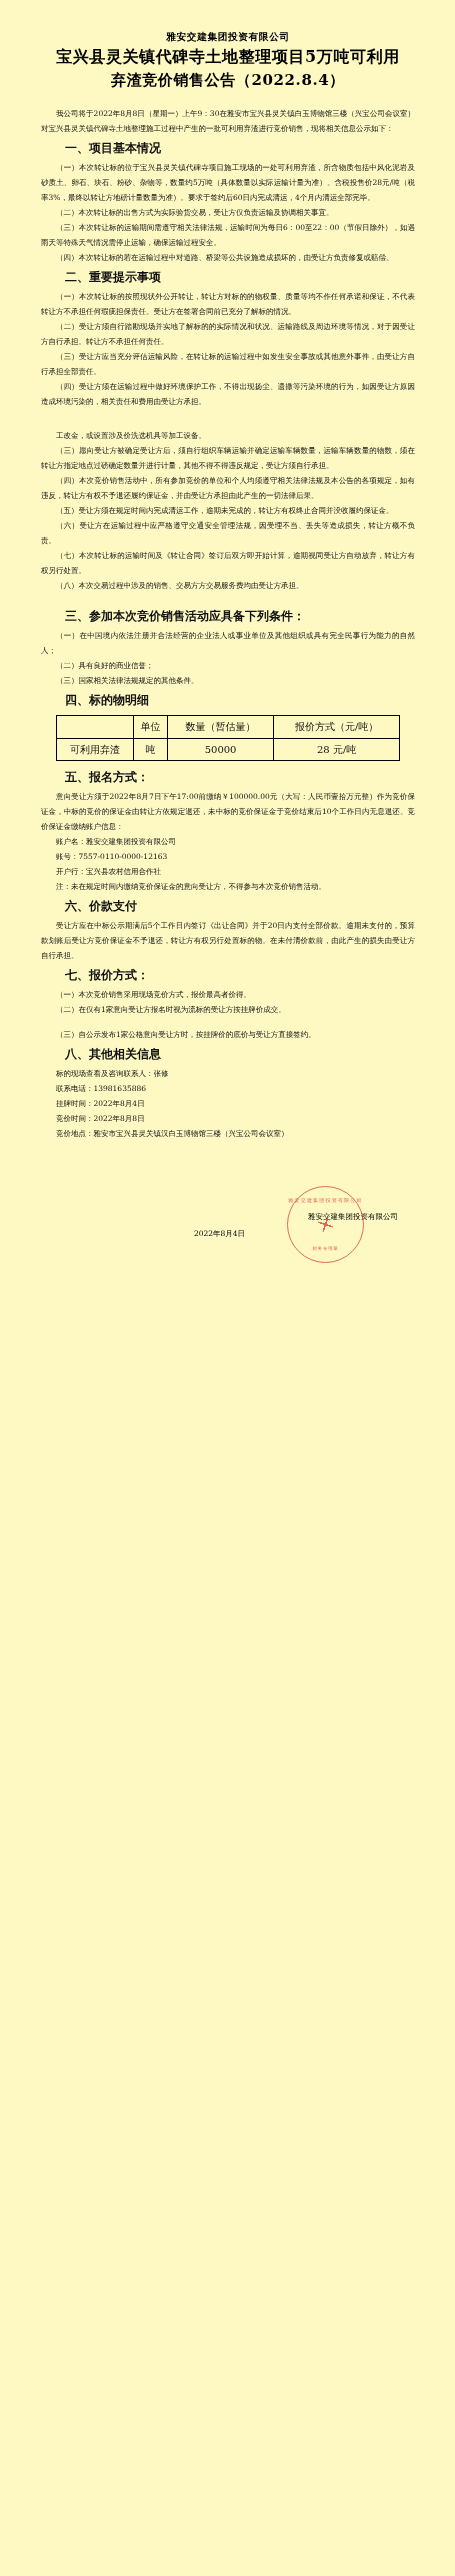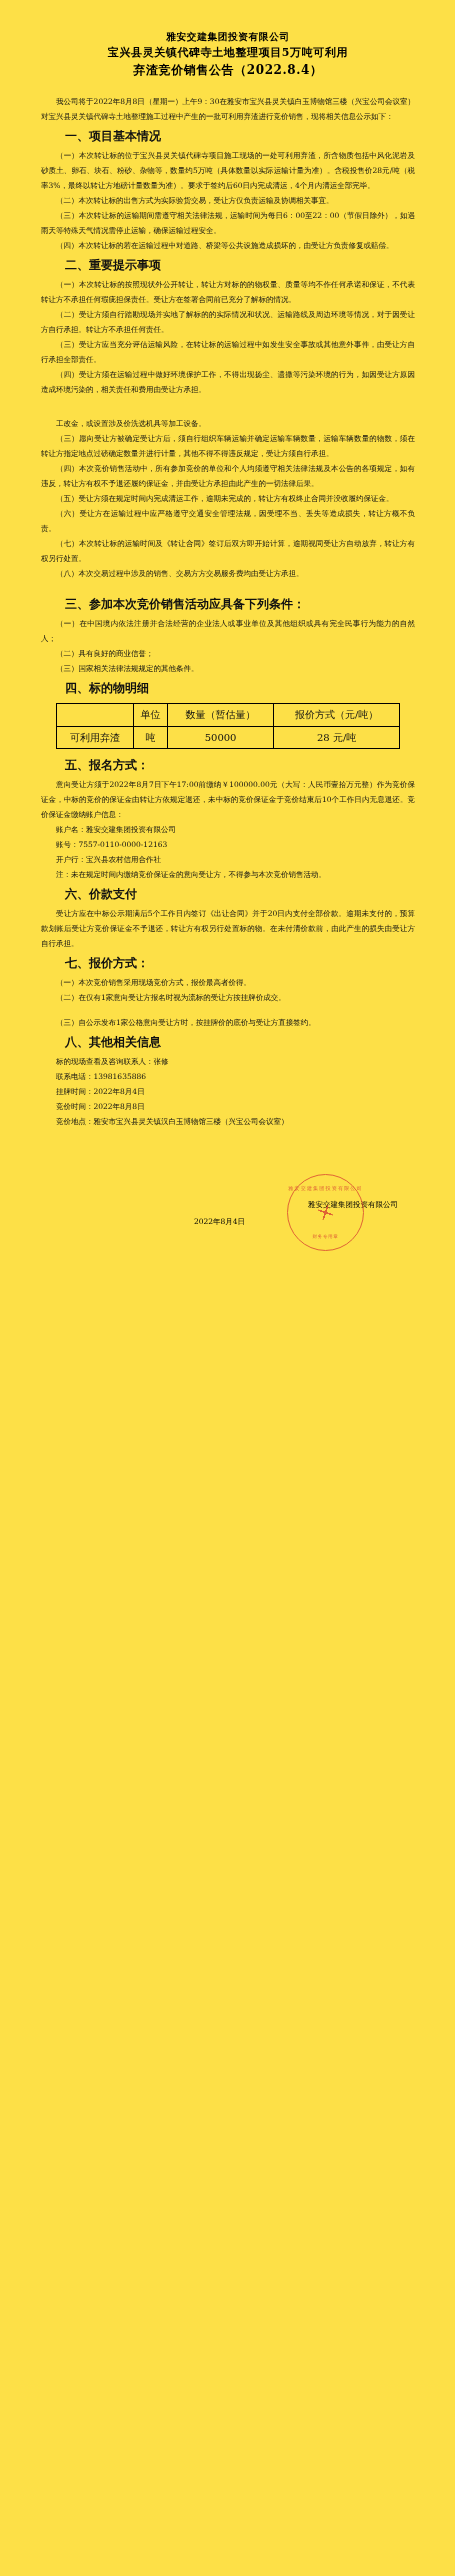--- a/index.html
+++ b/index.html
@@ -7,39 +7,39 @@
     padding: 0;
     background: #f2f2f2;
   }
   body {
     font-family: "DejaVu Sans", "Liberation Sans", sans-serif;
   }
   .page {
     width: 456px;
     min-height: 2576px;
     margin: 0 auto;
-    background: #fde047;
+    background: #fef9c3;
     position: relative;
     box-sizing: border-box;
     padding: 30px 41px 23px 41px;
   }
   .title-block {
     text-align: center;
     margin-bottom: 15px;
   }
   .title-line {
     font-family: "DejaVu Serif", "Liberation Serif", serif;
     font-weight: bold;
     color: #000;
     letter-spacing: 0.6px;
     line-height: 1.5;
   }
   .title-line.t1 { font-size: 9.7px; }
-  .title-line.t2 { font-size: 11px; }
-  .title-line.t3 { font-size: 12px; }
+  .title-line.t2 { font-size: 16px; }
+  .title-line.t3 { font-size: 15px; }
   .body-text {
     font-family: "DejaVu Serif", "Liberation Serif", serif;
     font-size: 7.5px;
     line-height: 2.0;
     color: #111;
     text-align: justify;
     text-justify: inter-ideograph;
   }
   p.para {
     margin: 0;

